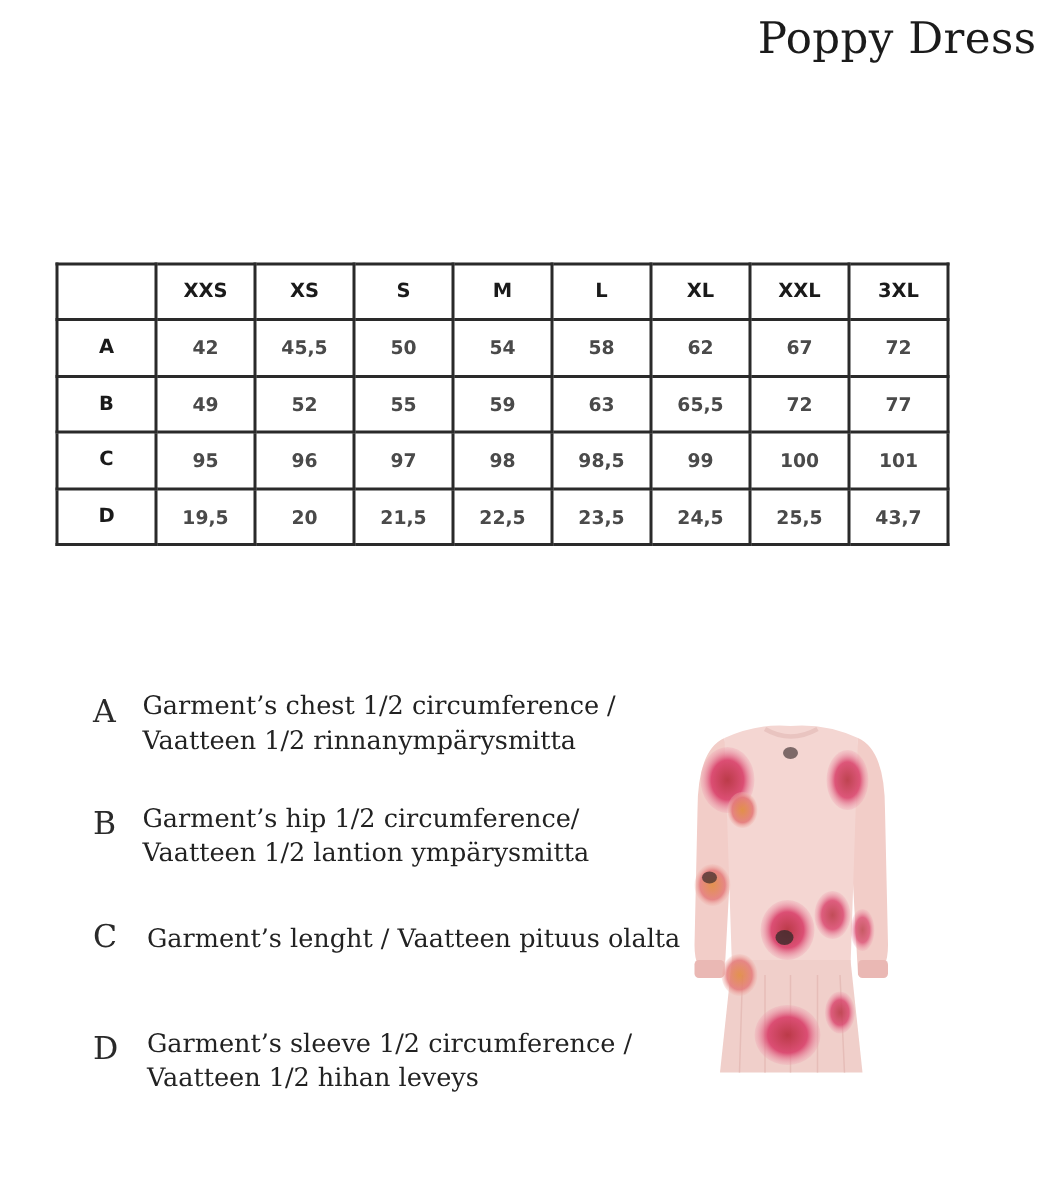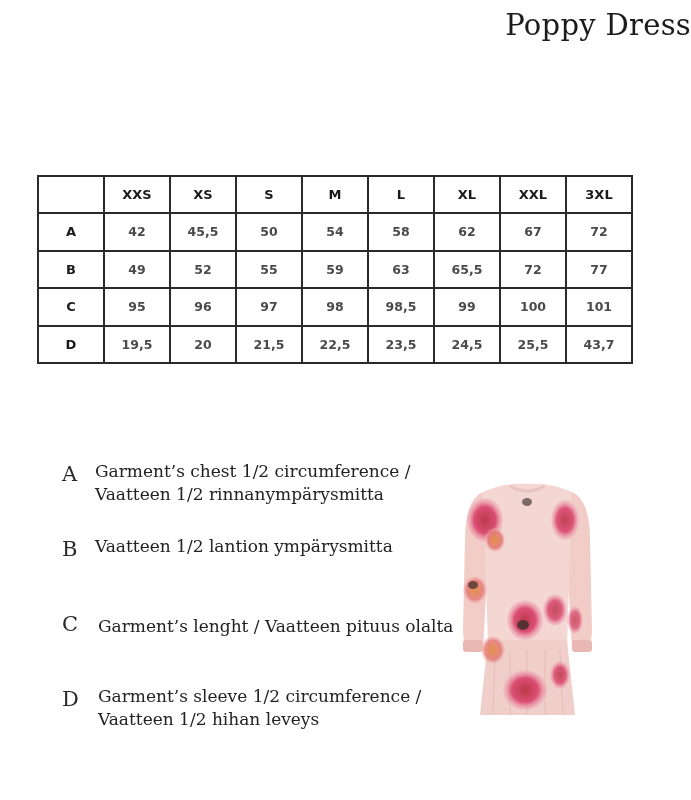--- a/index.html
+++ b/index.html
@@ -99,20 +99,21 @@
   <span class="letter">A</span>
   <div class="text" style="left:33px; top:-2px;">
     <div>Garment’s chest 1/2 circumference /</div>
     <div>Vaatteen 1/2 rinnanympärysmitta</div>
   </div>
 </div>
 
 <div class="legend" style="left:62px; top:537px;">
   <span class="letter">B</span>
   <div class="text" style="left:33px; top:-2px;">
+    <div>Garment’s hip 1/2 circumference/</div>
     <div>Vaatteen 1/2 lantion ympärysmitta</div>
   </div>
 </div>
 
 <div class="legend" style="left:62px; top:612px;">
   <span class="letter">C</span>
   <div class="text" style="left:36px; top:3px;text-align:center;">
     <div>Garment’s lenght / Vaatteen pituus olalta</div>
   </div>
 </div>

